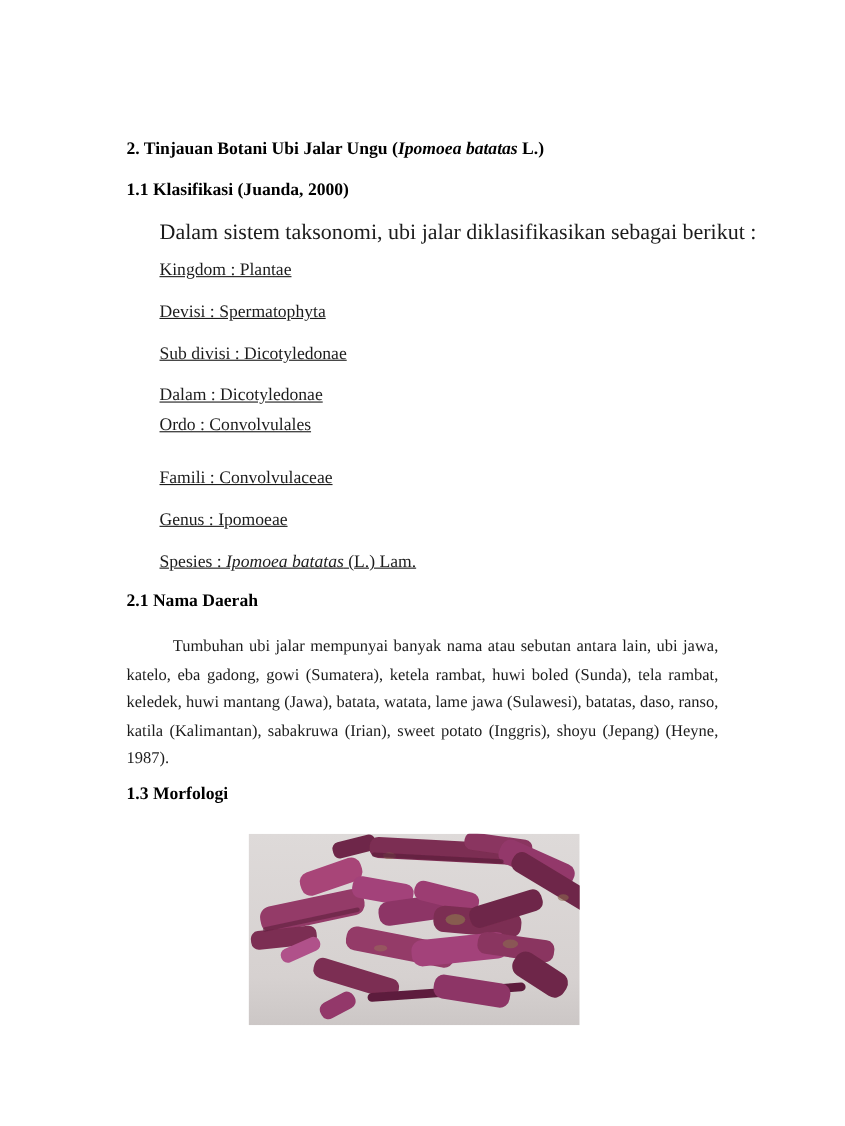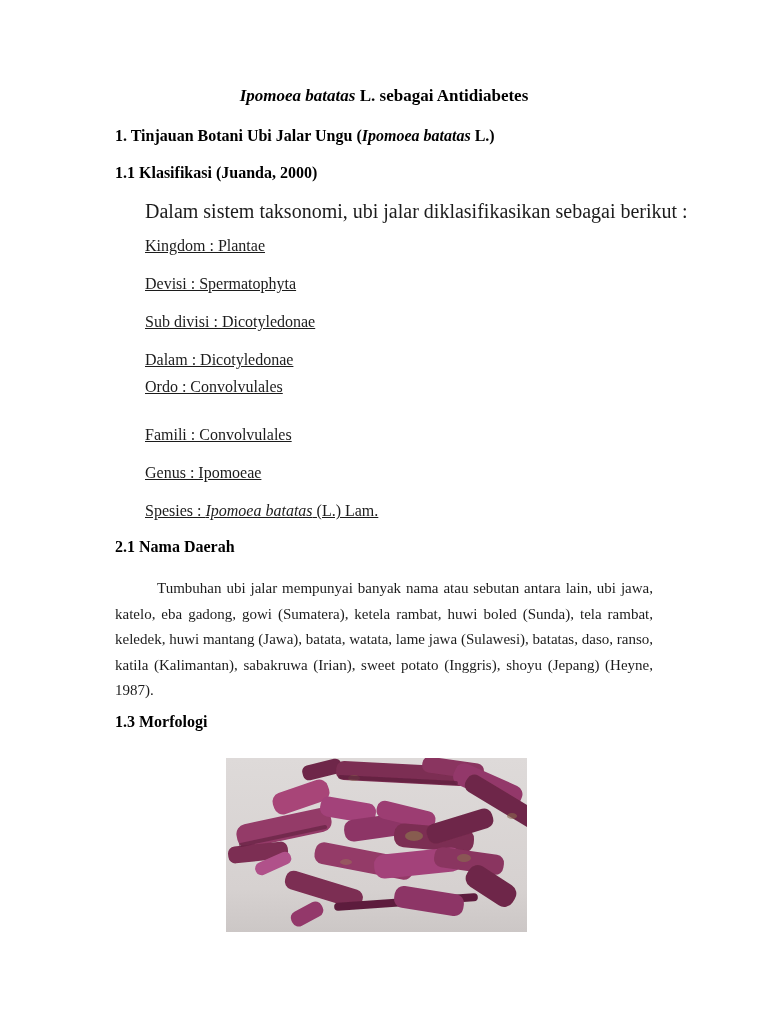--- a/index.html
+++ b/index.html
@@ -34,35 +34,34 @@
   .figure {
     position:absolute; top:758px; left:226px; width:301px; height:174px;
   }
   .figure svg { display:block; }
 </style>
 </head>
 <body>
 
 <div class="page">
 
-  <div class="doc-title"><span class="lat">Ipomoea batatas</span><span> L. sebagai Antidiabetes</span></div>
 
-  <div class="heading h-sec1"><span>1. Tinjauan Botani Ubi Jalar Ungu (</span><span class="lat">Ipomoea batatas</span><span> L.)</span></div>
+  <div class="heading h-sec1"><span>2. Tinjauan Botani Ubi Jalar Ungu (</span><span class="lat">Ipomoea batatas</span><span> L.)</span></div>
 
   <div class="heading h-sec11">1.1 Klasifikasi (Juanda, 2000)</div>
 
   <div class="intro">Dalam sistem taksonomi, ubi jalar diklasifikasikan sebagai berikut :</div>
 
   <div class="taxonomy">
     <div class="tax-item" style="top:0px">Kingdom : Plantae</div>
     <div class="tax-item" style="top:38px">Devisi : Spermatophyta</div>
     <div class="tax-item" style="top:76px">Sub divisi : Dicotyledonae</div>
     <div class="tax-item" style="top:114px">Dalam : Dicotyledonae</div>
     <div class="tax-item" style="top:141px">Ordo : Convolvulales</div>
-    <div class="tax-item" style="top:189px">Famili : Convolvulales</div>
+    <div class="tax-item" style="top:189px">Famili : Convolvulaceae</div>
     <div class="tax-item" style="top:227px">Genus : Ipomoeae</div>
     <div class="tax-item" style="top:265px"><span>Spesies : </span><span class="lat">Ipomoea batatas</span><span> (L.) Lam.</span></div>
   </div>
 
   <div class="heading h-sec12">2.1 Nama Daerah</div>
 
   <div class="para">Tumbuhan ubi jalar mempunyai banyak nama atau sebutan antara lain, ubi jawa, katelo, eba gadong, gowi (Sumatera), ketela rambat, huwi boled (Sunda), tela rambat, keledek, huwi mantang (Jawa), batata, watata, lame jawa (Sulawesi), batatas, daso, ranso, katila (Kalimantan), sabakruwa (Irian), sweet potato (Inggris), shoyu (Jepang) (Heyne, 1987).</div>
 
   <div class="heading h-sec13">1.3 Morfologi</div>
 

